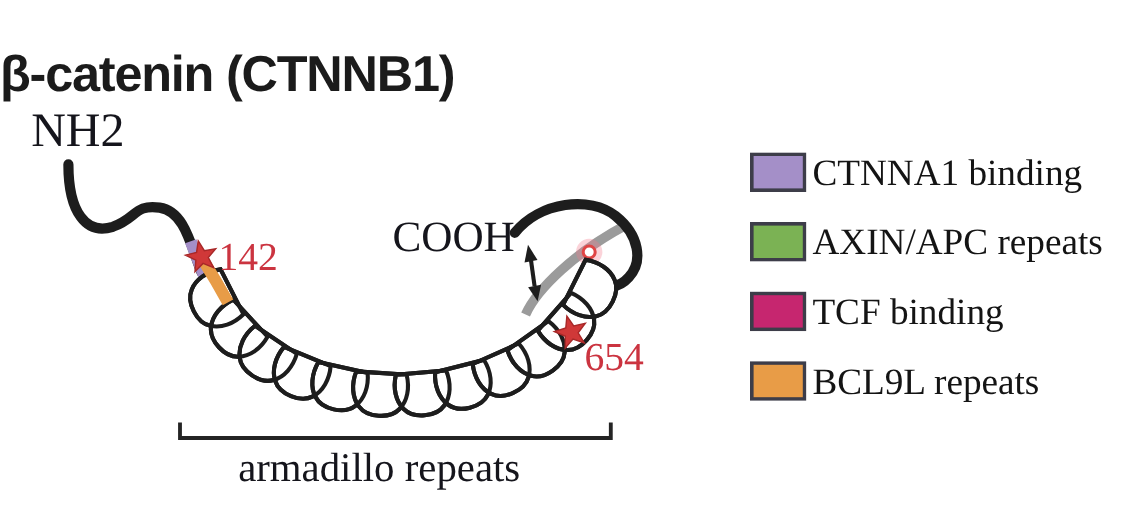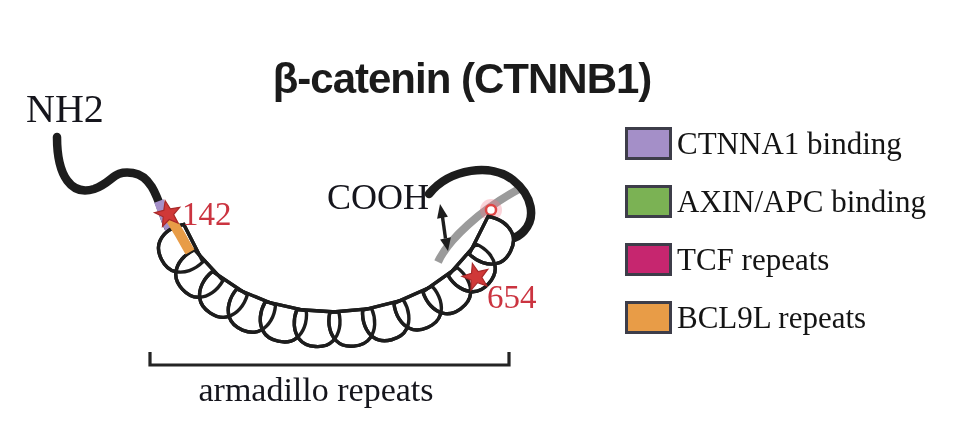--- a/index.html
+++ b/index.html
@@ -1,18 +1,18 @@
 <!DOCTYPE html>
 <html><head>
 <meta charset="utf-8">
 <style>
   html,body{margin:0;padding:0;background:#fff;}
   .stage{position:relative;width:956px;height:426px;background:#ffffff;overflow:hidden;
          font-family:"Liberation Serif",serif;}
-  .title{position:absolute;left:0;top:55px;width:924px;text-align:center;
+  .title{position:absolute;left:0;top:38px;width:924px;text-align:left;
          font-family:"Liberation Sans",sans-serif;font-weight:700;font-size:42px;
          letter-spacing:-1px;color:#1b1b1b;}
   .diagram{position:absolute;left:0;top:0;}
   .t-serif{font-family:"Liberation Serif",serif;}
   .legend{position:absolute;left:625px;top:127px;display:flex;flex-direction:column;gap:25px;}
   .legend-row{display:flex;align-items:center;gap:5px;height:33px;}
   .legend-label{font-family:"Liberation Serif",serif;font-size:31px;color:#141414;line-height:1;
                 white-space:nowrap;}
   .swatch{flex:0 0 auto;display:block;}
 </style>
@@ -116,27 +116,27 @@
     <div class="legend-row">
       <svg class="swatch" width="47" height="33">
         <rect x="1.5" y="1.5" width="44" height="30" stroke="#3d3d49" stroke-width="3" fill="#a48fc8"></rect>
         </svg>
       <span class="legend-label">CTNNA1 binding</span>
     </div>
     <div class="legend-row">
       <svg class="swatch" width="47" height="33">
         <rect x="1.5" y="1.5" width="44" height="30" stroke="#3d3d49" stroke-width="3" fill="#7bb254"></rect>
         </svg>
-      <span class="legend-label">AXIN/APC binding</span>
+      <span class="legend-label">AXIN/APC repeats</span>
     </div>
     <div class="legend-row">
       <svg class="swatch" width="47" height="33">
         <rect x="1.5" y="1.5" width="44" height="30" stroke="#3d3d49" stroke-width="3" fill="#c6266f"></rect>
         </svg>
-      <span class="legend-label">TCF repeats</span>
+      <span class="legend-label">TCF binding</span>
     </div>
     <div class="legend-row">
       <svg class="swatch" width="47" height="33">
         <rect x="1.5" y="1.5" width="44" height="30" stroke="#3d3d49" stroke-width="3" fill="#e89c47"></rect>
         </svg>
       <span class="legend-label">BCL9L repeats</span>
     </div>
   </div>
 </div>
 

